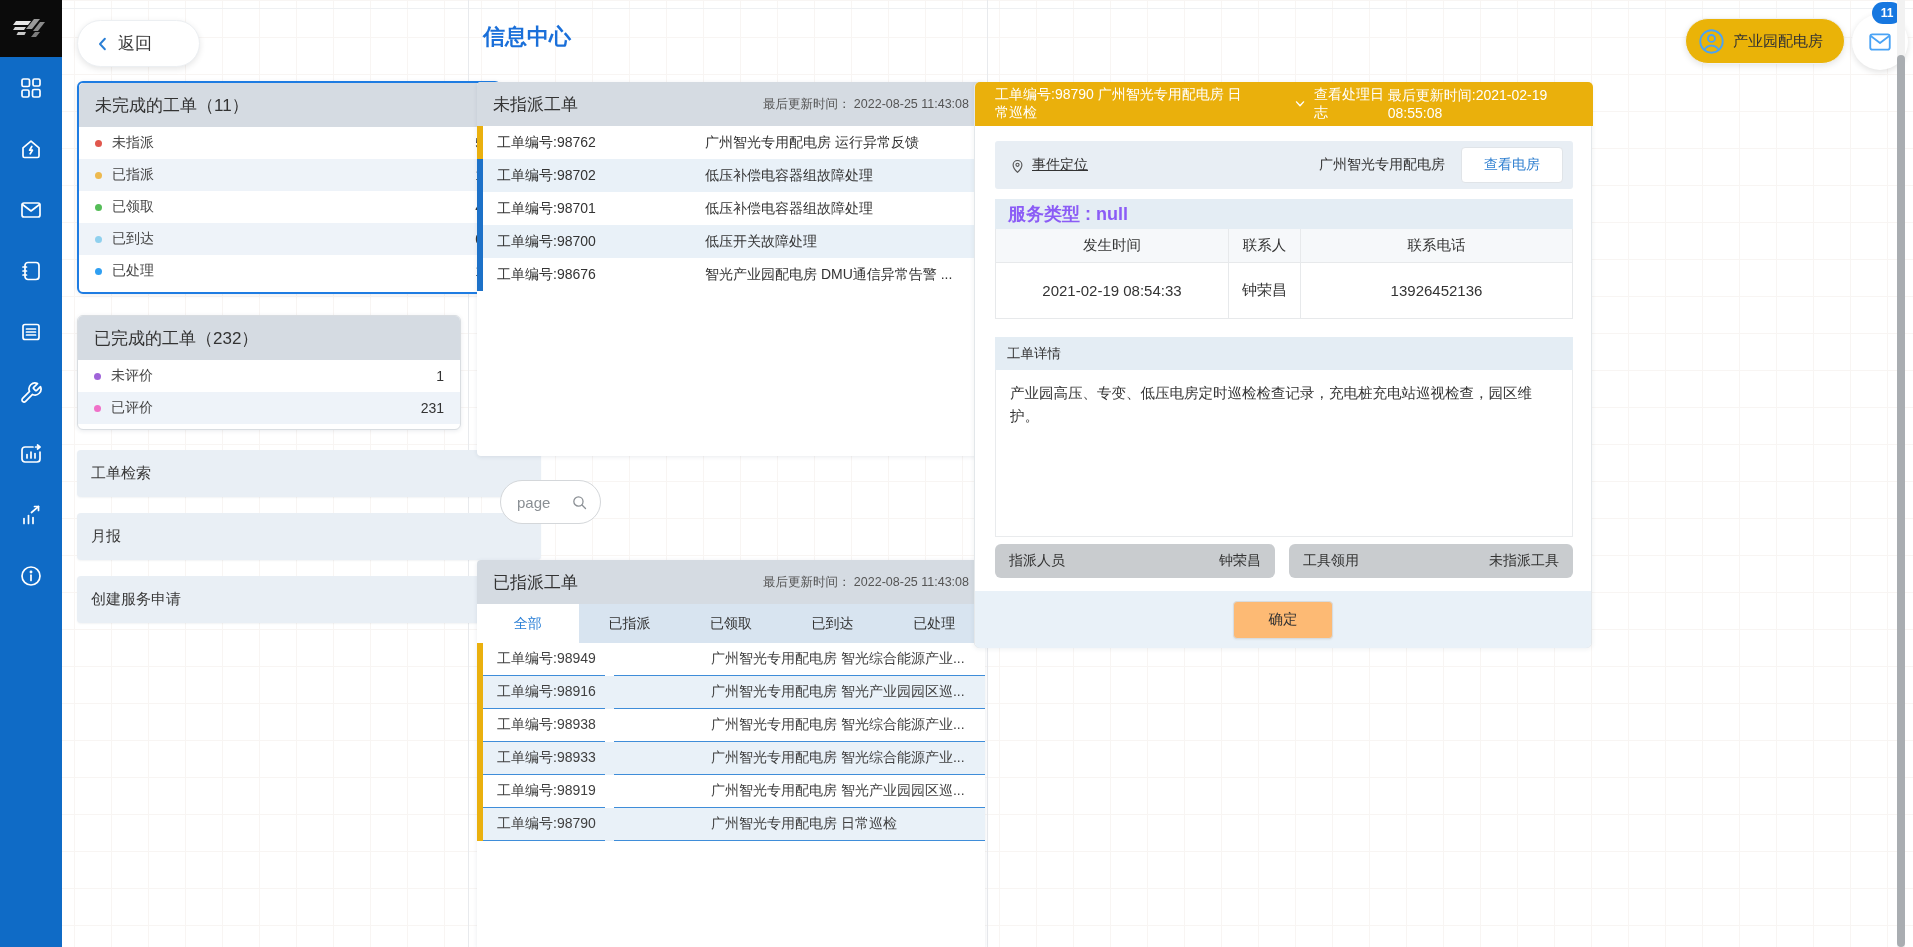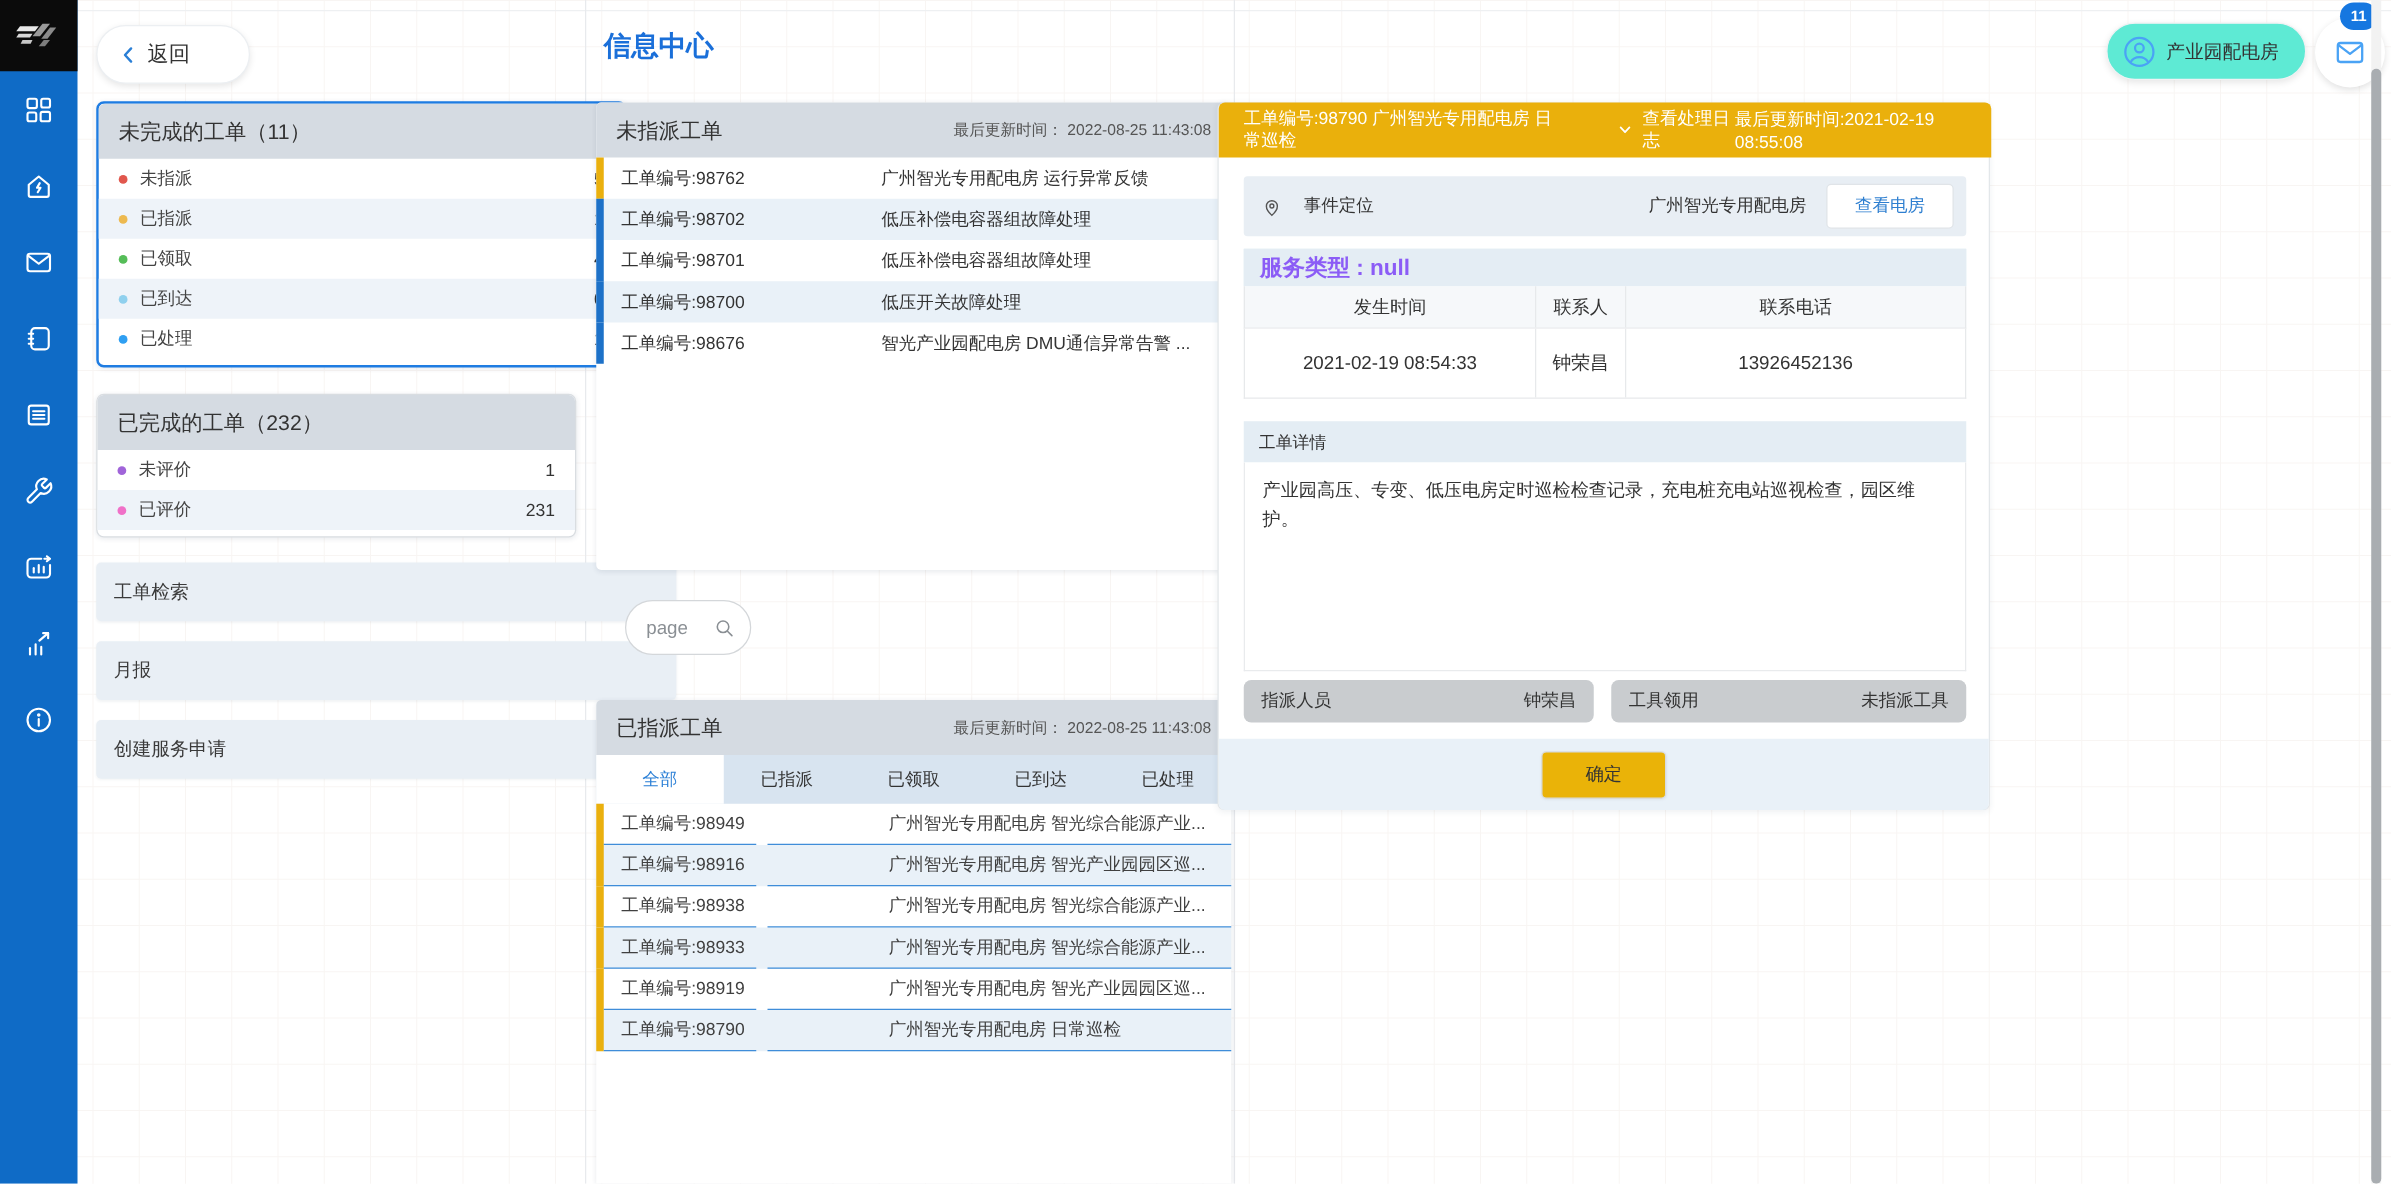--- a/index.html
+++ b/index.html
@@ -73,24 +73,24 @@
   .tblhead { left:20px; top:146px; width:578px; height:34px; display:flex; background:#f6f8fa; border:1px solid #e7e9eb; border-top:none; font-size:14.5px; color:#333; }
   .tblrow { left:20px; top:180px; width:578px; height:56px; display:flex; background:#fff; border:1px solid #e7e9eb; border-top:none; font-size:15px; color:#333; }
   .tc { display:flex; align-items:center; justify-content:center; height:100%; border-right:1px solid #e7e9eb; }
   .tc:last-child { border-right:none; }
   .tc1 { width:233px; } .tc2 { width:72px; } .tc3 { flex:1; }
   .dethead { left:20px; top:254px; width:578px; height:33px; background:#e4edf4; display:flex; align-items:center; padding:0 12px; font-size:13.5px; color:#333; }
   .detbody { left:20px; top:287px; width:578px; height:167px; background:#fff; border:1px solid #e9ebed; border-top:none; padding:12px 14px; font-size:14.5px; color:#333; line-height:1.6; }
   .pill { height:34px; background:#c9cccf; border-radius:6px; display:flex; align-items:center; padding:0 14px; font-size:14px; color:#333; }
   .pill .pval { margin-left:auto; }
   .footer { left:0; top:508px; width:616px; height:57px; background:#e9f1f8; border-radius:0 0 5px 5px; display:flex; align-items:center; justify-content:center; }
-  .okbtn { width:100px; height:38px; background:#eab308; border:1px solid #d8dcdf; border-radius:4px; font-size:14.5px; color:#333; display:flex; align-items:center; justify-content:center; cursor:pointer; box-shadow:0 1px 2px rgba(0,0,0,.05); }
-
-  
-  .userpill { left:1685px; top:18px; width:160px; height:46px; background:#5eead4; border:1px solid #f0f2f4; border-radius:23px; box-shadow:0 2px 6px rgba(0,0,0,.10); display:flex; align-items:center; padding:0 12px; cursor:pointer; }
+  .okbtn { width:100px; height:38px; background:#fdba74; border:1px solid #d8dcdf; border-radius:4px; font-size:14.5px; color:#333; display:flex; align-items:center; justify-content:center; cursor:pointer; box-shadow:0 1px 2px rgba(0,0,0,.05); }
+
+  
+  .userpill { left:1685px; top:18px; width:160px; height:46px; background:#eab308; border:1px solid #f0f2f4; border-radius:23px; box-shadow:0 2px 6px rgba(0,0,0,.10); display:flex; align-items:center; padding:0 12px; cursor:pointer; }
   .userpill span { font-size:15px; color:#333; margin-left:8px; }
   .mailbtn { left:1852px; top:14px; width:56px; height:56px; background:#fff; border-radius:50%; box-shadow:0 2px 6px rgba(0,0,0,.12); display:flex; align-items:center; justify-content:center; cursor:pointer; }
   .mailbadge { left:1872px; top:2px; min-width:30px; height:22px; background:#1677e0; border-radius:11px; color:#fff; font-size:12px; font-weight:bold; display:flex; align-items:center; justify-content:center; padding:0 6px; }
 
   
   .vdivider { width:1px; background:#e8eaed; top:0; height:947px; }
   .hdivider { height:1px; background:#eef0f2; left:62px; width:1851px; top:8px; }
   .sb-track { left:1897px; top:0; width:8px; height:947px; background:#f2f2f2; }
   .sb-thumb { left:1897px; top:55px; width:8px; height:892px; background:#a9adb1; border-radius:4px; cursor:grab; }
 </style>
@@ -366,21 +366,21 @@
       <span style="margin-left:7px;">查看处理日志</span>
     </span>
     <span style="margin-left:auto;">最后更新时间:2021-02-19 08:55:08</span>
   </div>
 
   <div class="abs locbar">
     <svg width="17" height="17" viewBox="0 0 24 24">
         <path d="M12 21.5 s-6.2-5.6-6.2-10.3 a6.2 6.2 0 1 1 12.4 0 C18.2 15.9 12 21.5 12 21.5 z" fill="none" stroke="#555" stroke-width="1.6"></path>
         <circle cx="12" cy="11" r="2.2" fill="none" stroke="#555" stroke-width="1.6"></circle>
       </svg>
-    <span style="margin-left:17px;">事件定位</span>
+    <span style="margin-left:6px;text-decoration:underline;">事件定位</span>
     <span style="margin-left:auto;">广州智光专用配电房</span>
     <span class="viewbtn">
         <span>查看电房</span>
       </span>
   </div>
 
   <div class="abs svcbar">
     <span>服务类型 : null</span>
   </div>
 

